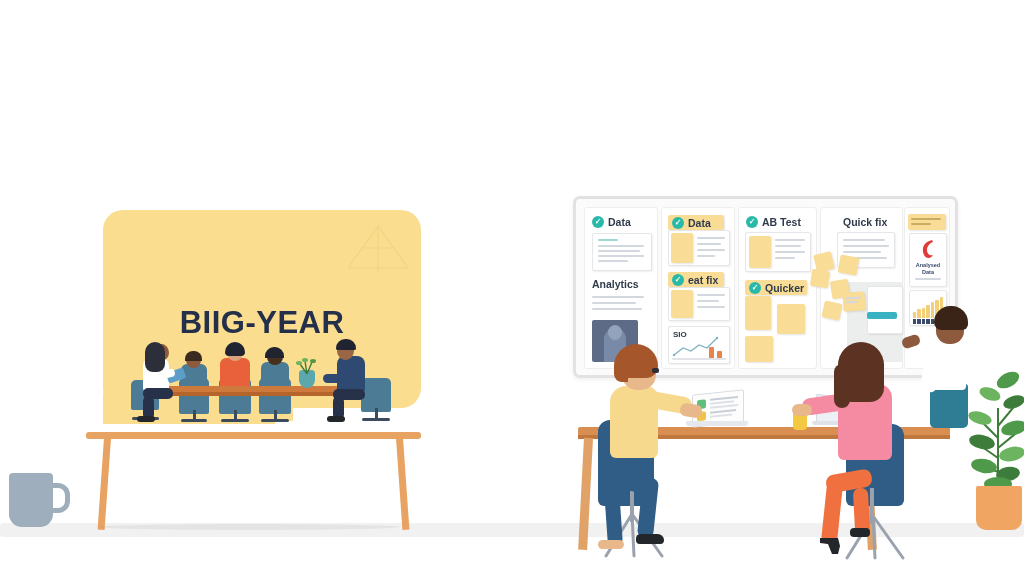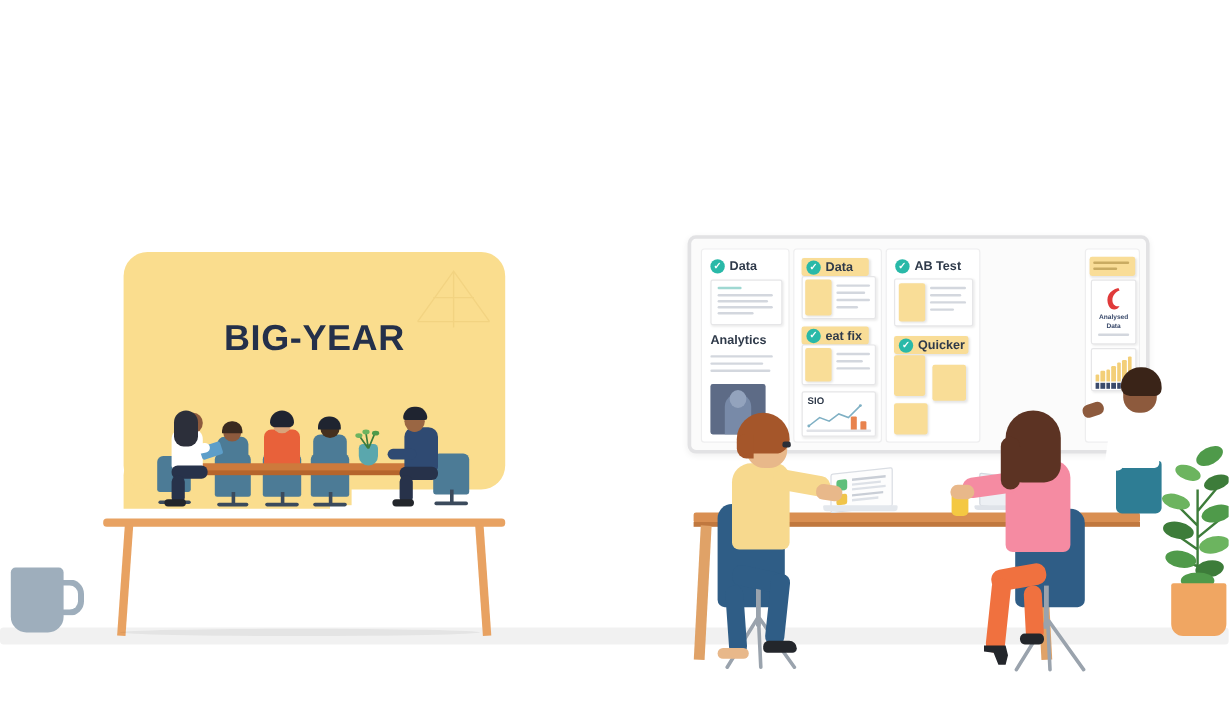--- a/index.html
+++ b/index.html
@@ -78,21 +78,21 @@
   <div class="floor"></div>
   <div class="floorline"></div>
 
   <div id="poster">
     <div class="poster-tab"></div>
     <div class="poster-tab2"></div>
     <div class="poster-body">
       <svg class="poster-deco" viewBox="0 0 70 60">
         <path d="M5 50 L35 8 L65 50 M35 8 L35 55 M5 50 L65 50 M18 30 L52 30" stroke="#d9b257" stroke-width="1.2" fill="none"></path>
       </svg>
-      <div class="poster-txt" id="ptitle1">BIG-YEAR</div>
+      <div class="poster-txt" id="ptitle2">BIIG-YEAR</div>
 
       <div class="mtg">
 
         <div class="chairseat" style="left:56px;top:44px;width:30px;height:36px;"></div>
         <div class="chairpost" style="left:70px;top:76px;height:10px;"></div>
         <div class="chairbase" style="left:58px;top:85px;width:26px;"></div>
 
         <div class="chairseat" style="left:96px;top:44px;width:32px;height:36px;"></div>
         <div class="chairpost" style="left:111px;top:76px;height:10px;"></div>
         <div class="chairbase" style="left:98px;top:85px;width:28px;"></div>
@@ -230,20 +230,41 @@
         <div class="tline" style="left:29px;top:24px;width:20px;"></div>
       </div>
       <div class="sticky" style="left:6px;top:72px;width:62px;height:15px;"></div>
       <div class="badge" style="left:10px;top:74px;">✓</div>
       <div class="coltitle" style="left:26px;top:74px;">Quicker</div>
       <div class="sticky" style="left:6px;top:88px;width:26px;height:34px;"></div>
       <div class="sticky" style="left:38px;top:96px;width:28px;height:30px;"></div>
       <div class="sticky" style="left:6px;top:128px;width:28px;height:26px;"></div>
     </div>
 
+    <div class="col" style="left:244px;width:81px;">
+      <div class="coltitle" style="left:22px;top:8px;">Quick fix</div>
+      <div class="card" style="left:16px;top:24px;width:56px;height:34px;">
+        <div class="tline" style="left:5px;top:6px;width:42px;"></div>
+        <div class="tline" style="left:5px;top:12px;width:46px;"></div>
+        <div class="tline" style="left:5px;top:18px;width:38px;"></div>
+        <div class="tline" style="left:5px;top:24px;width:44px;"></div>
+      </div>
+      <div class="sticky" style="left:-6px;top:45px;width:18px;height:18px;transform:rotate(-14deg);"></div>
+      <div class="sticky" style="left:18px;top:48px;width:19px;height:18px;transform:rotate(10deg);"></div>
+      <div class="graycard" style="left:26px;top:74px;width:56px;height:80px;"></div>
+      <div class="card" style="left:46px;top:78px;width:34px;height:46px;"></div>
+      <div class="sticky" style="left:-10px;top:62px;width:18px;height:17px;transform:rotate(8deg);"></div>
+      <div class="sticky" style="left:10px;top:72px;width:18px;height:18px;transform:rotate(-9deg);"></div>
+      <div class="sticky" style="left:2px;top:94px;width:18px;height:17px;transform:rotate(12deg);"></div>
+      <div class="sticky" style="left:22px;top:84px;width:22px;height:19px;transform:rotate(-4deg);">
+        <div class="tline" style="left:3px;top:5px;width:15px;"></div>
+        <div class="tline" style="left:3px;top:9px;width:12px;"></div>
+      </div>
+      <div style="position:absolute;left:46px;top:104px;width:30px;height:7px;background:#39b3c4;border-radius:2px;"></div>
+    </div>
 
     <div class="col" style="left:328px;width:44px;">
       <div class="sticky" style="left:3px;top:6px;width:38px;height:16px;">
         <div class="tline" style="left:3px;top:4px;width:30px;background:#c9ab62;"></div>
         <div class="tline" style="left:3px;top:9px;width:20px;background:#c9ab62;"></div>
       </div>
       <div class="card" style="left:4px;top:25px;width:36px;height:52px;">
         <svg style="position:absolute;left:8px;top:4px;width:20px;height:22px;" viewBox="0 0 20 22">
           <path d="M14 2 C6 4, 3 10, 6 17 C8 21, 13 21, 15 17 C12 18, 9 16, 9 12 C9 8, 12 5, 15 4 Z" fill="#e03a3a"></path>
         </svg>

